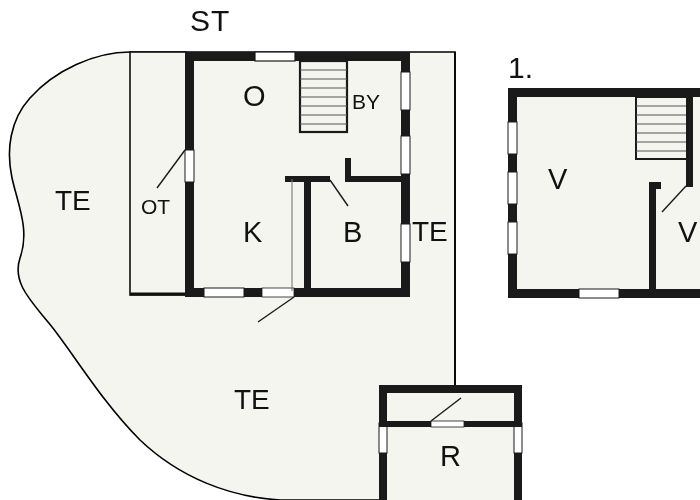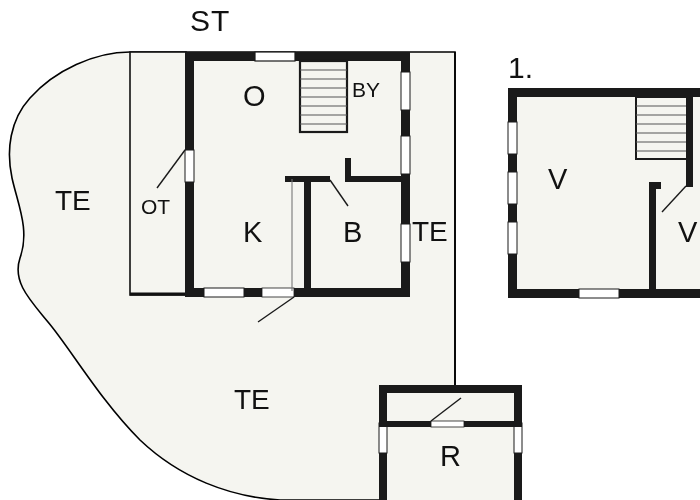--- a/index.html
+++ b/index.html
@@ -140,21 +140,21 @@
 </svg>
 
 <div class="lbl" style="left:190px;top:4px;font-size:30px;letter-spacing:1px;">ST</div>
 
 <div class="lbl" style="left:55px;top:185px;font-size:28px;">TE</div>
 
 <div class="lbl" style="left:141px;top:195px;font-size:21px;">OT</div>
 
 <div class="lbl" style="left:243px;top:80px;font-size:29px;">O</div>
 
-<div class="lbl" style="left:352px;top:78px;font-size:21px;">BY</div>
+<div class="lbl" style="left:352px;top:90px;font-size:21px;">BY</div>
 
 <div class="lbl" style="left:243px;top:216px;font-size:29px;">K</div>
 
 <div class="lbl" style="left:343px;top:216px;font-size:29px;">B</div>
 
 <div class="lbl" style="left:412px;top:216px;font-size:28px;">TE</div>
 
 <div class="lbl" style="left:234px;top:384px;font-size:28px;">TE</div>
 
 <div class="lbl" style="left:508px;top:51px;font-size:30px;">1.</div>

